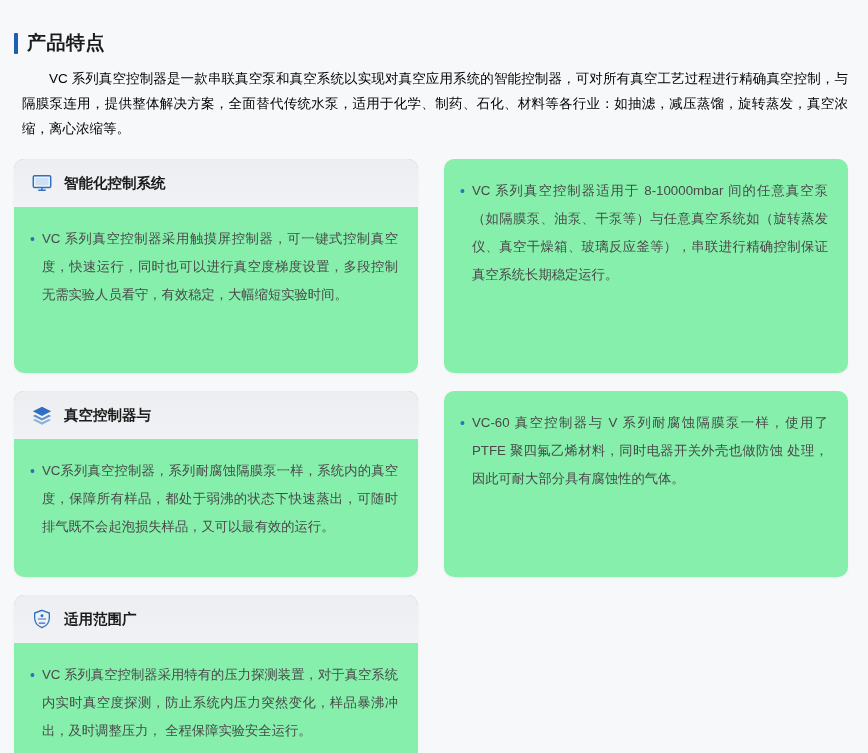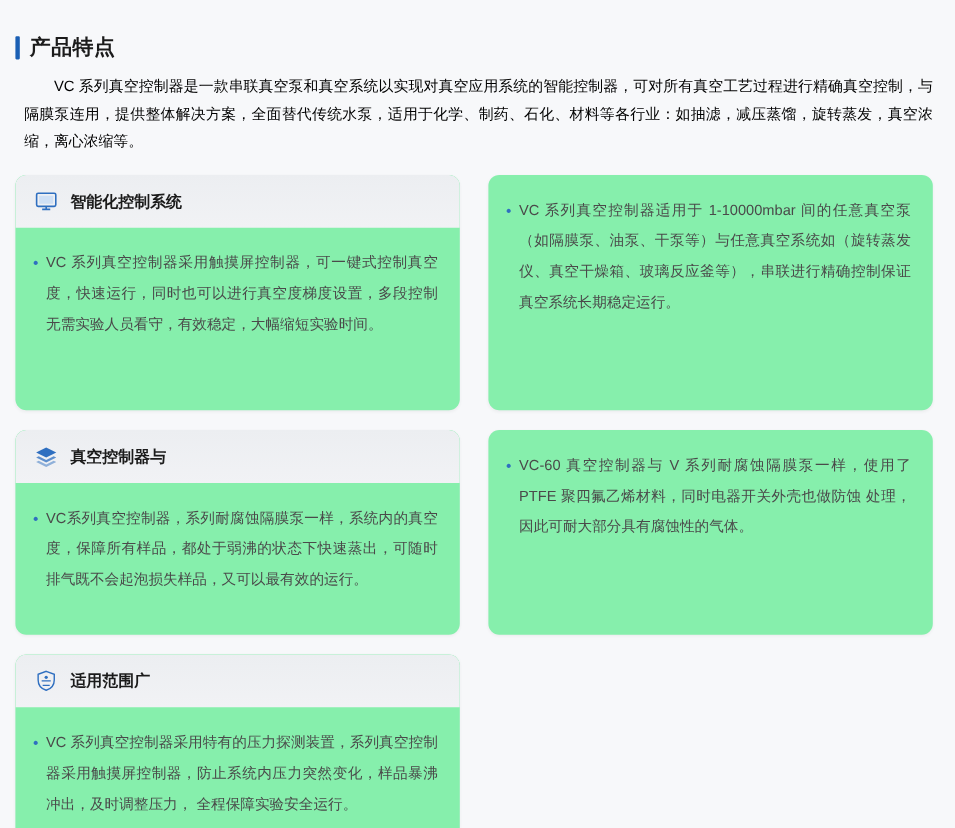--- a/index.html
+++ b/index.html
@@ -149,21 +149,21 @@
           <div class="bullet-dot">•</div>
           <div class="bullet-text">VC 系列真空控制器采用触摸屏控制器，可一键式控制真空度，快速运行，同时也可以进行真空度梯度设置，多段控制无需实验人员看守，有效稳定，大幅缩短实验时间。</div>
         </div>
       </div>
     </div>
 
     <div class="card h-b">
       <div class="card-body">
         <div class="bullet-row">
           <div class="bullet-dot">•</div>
-          <div class="bullet-text">VC 系列真空控制器适用于 1-10000mbar 间的任意真空泵（如隔膜泵、油泵、干泵等）与任意真空系统如（旋转蒸发仪、真空干燥箱、玻璃反应釜等），串联进行精确控制保证真空系统长期稳定运行。</div>
+          <div class="bullet-text">VC 系列真空控制器适用于 8-10000mbar 间的任意真空泵（如隔膜泵、油泵、干泵等）与任意真空系统如（旋转蒸发仪、真空干燥箱、玻璃反应釜等），串联进行精确控制保证真空系统长期稳定运行。</div>
         </div>
       </div>
     </div>
 
     <div class="card h-c">
       <div class="card-head">
         <div class="card-icon">
           <svg width="22" height="22" viewBox="0 0 24 24" fill="#2f6fc0">
             <path d="M12 3 L22 8 L12 13 L2 8 Z"></path>
             <path d="M12 15.5 L4.6 11.8 L2 13 L12 18 L22 13 L19.4 11.8 Z" opacity="0.75"></path>
@@ -197,19 +197,19 @@
             <path d="M7.5 12 h9" stroke-width="1.3"></path>
             <circle cx="12" cy="8.5" r="1.6" fill="#2f6fc0" stroke="none"></circle>
             <path d="M8.5 16.5 h7" stroke-width="1.3"></path>
           </svg>
         </div>
         <div class="card-title">适用范围广</div>
       </div>
       <div class="card-body">
         <div class="bullet-row">
           <div class="bullet-dot">•</div>
-          <div class="bullet-text">VC 系列真空控制器采用特有的压力探测装置，系列真空控制器采用触摸屏控制器，防止系统内压力突然变化，样品暴沸冲出，及时调整压力， 全程保障实验安全运行。</div>
+          <div class="bullet-text">VC 系列真空控制器采用特有的压力探测装置，对于真空系统内实时真空度探测，防止系统内压力突然变化，样品暴沸冲出，及时调整压力， 全程保障实验安全运行。</div>
         </div>
       </div>
     </div>
 
   </div>
 </div>
 
 </body></html>

